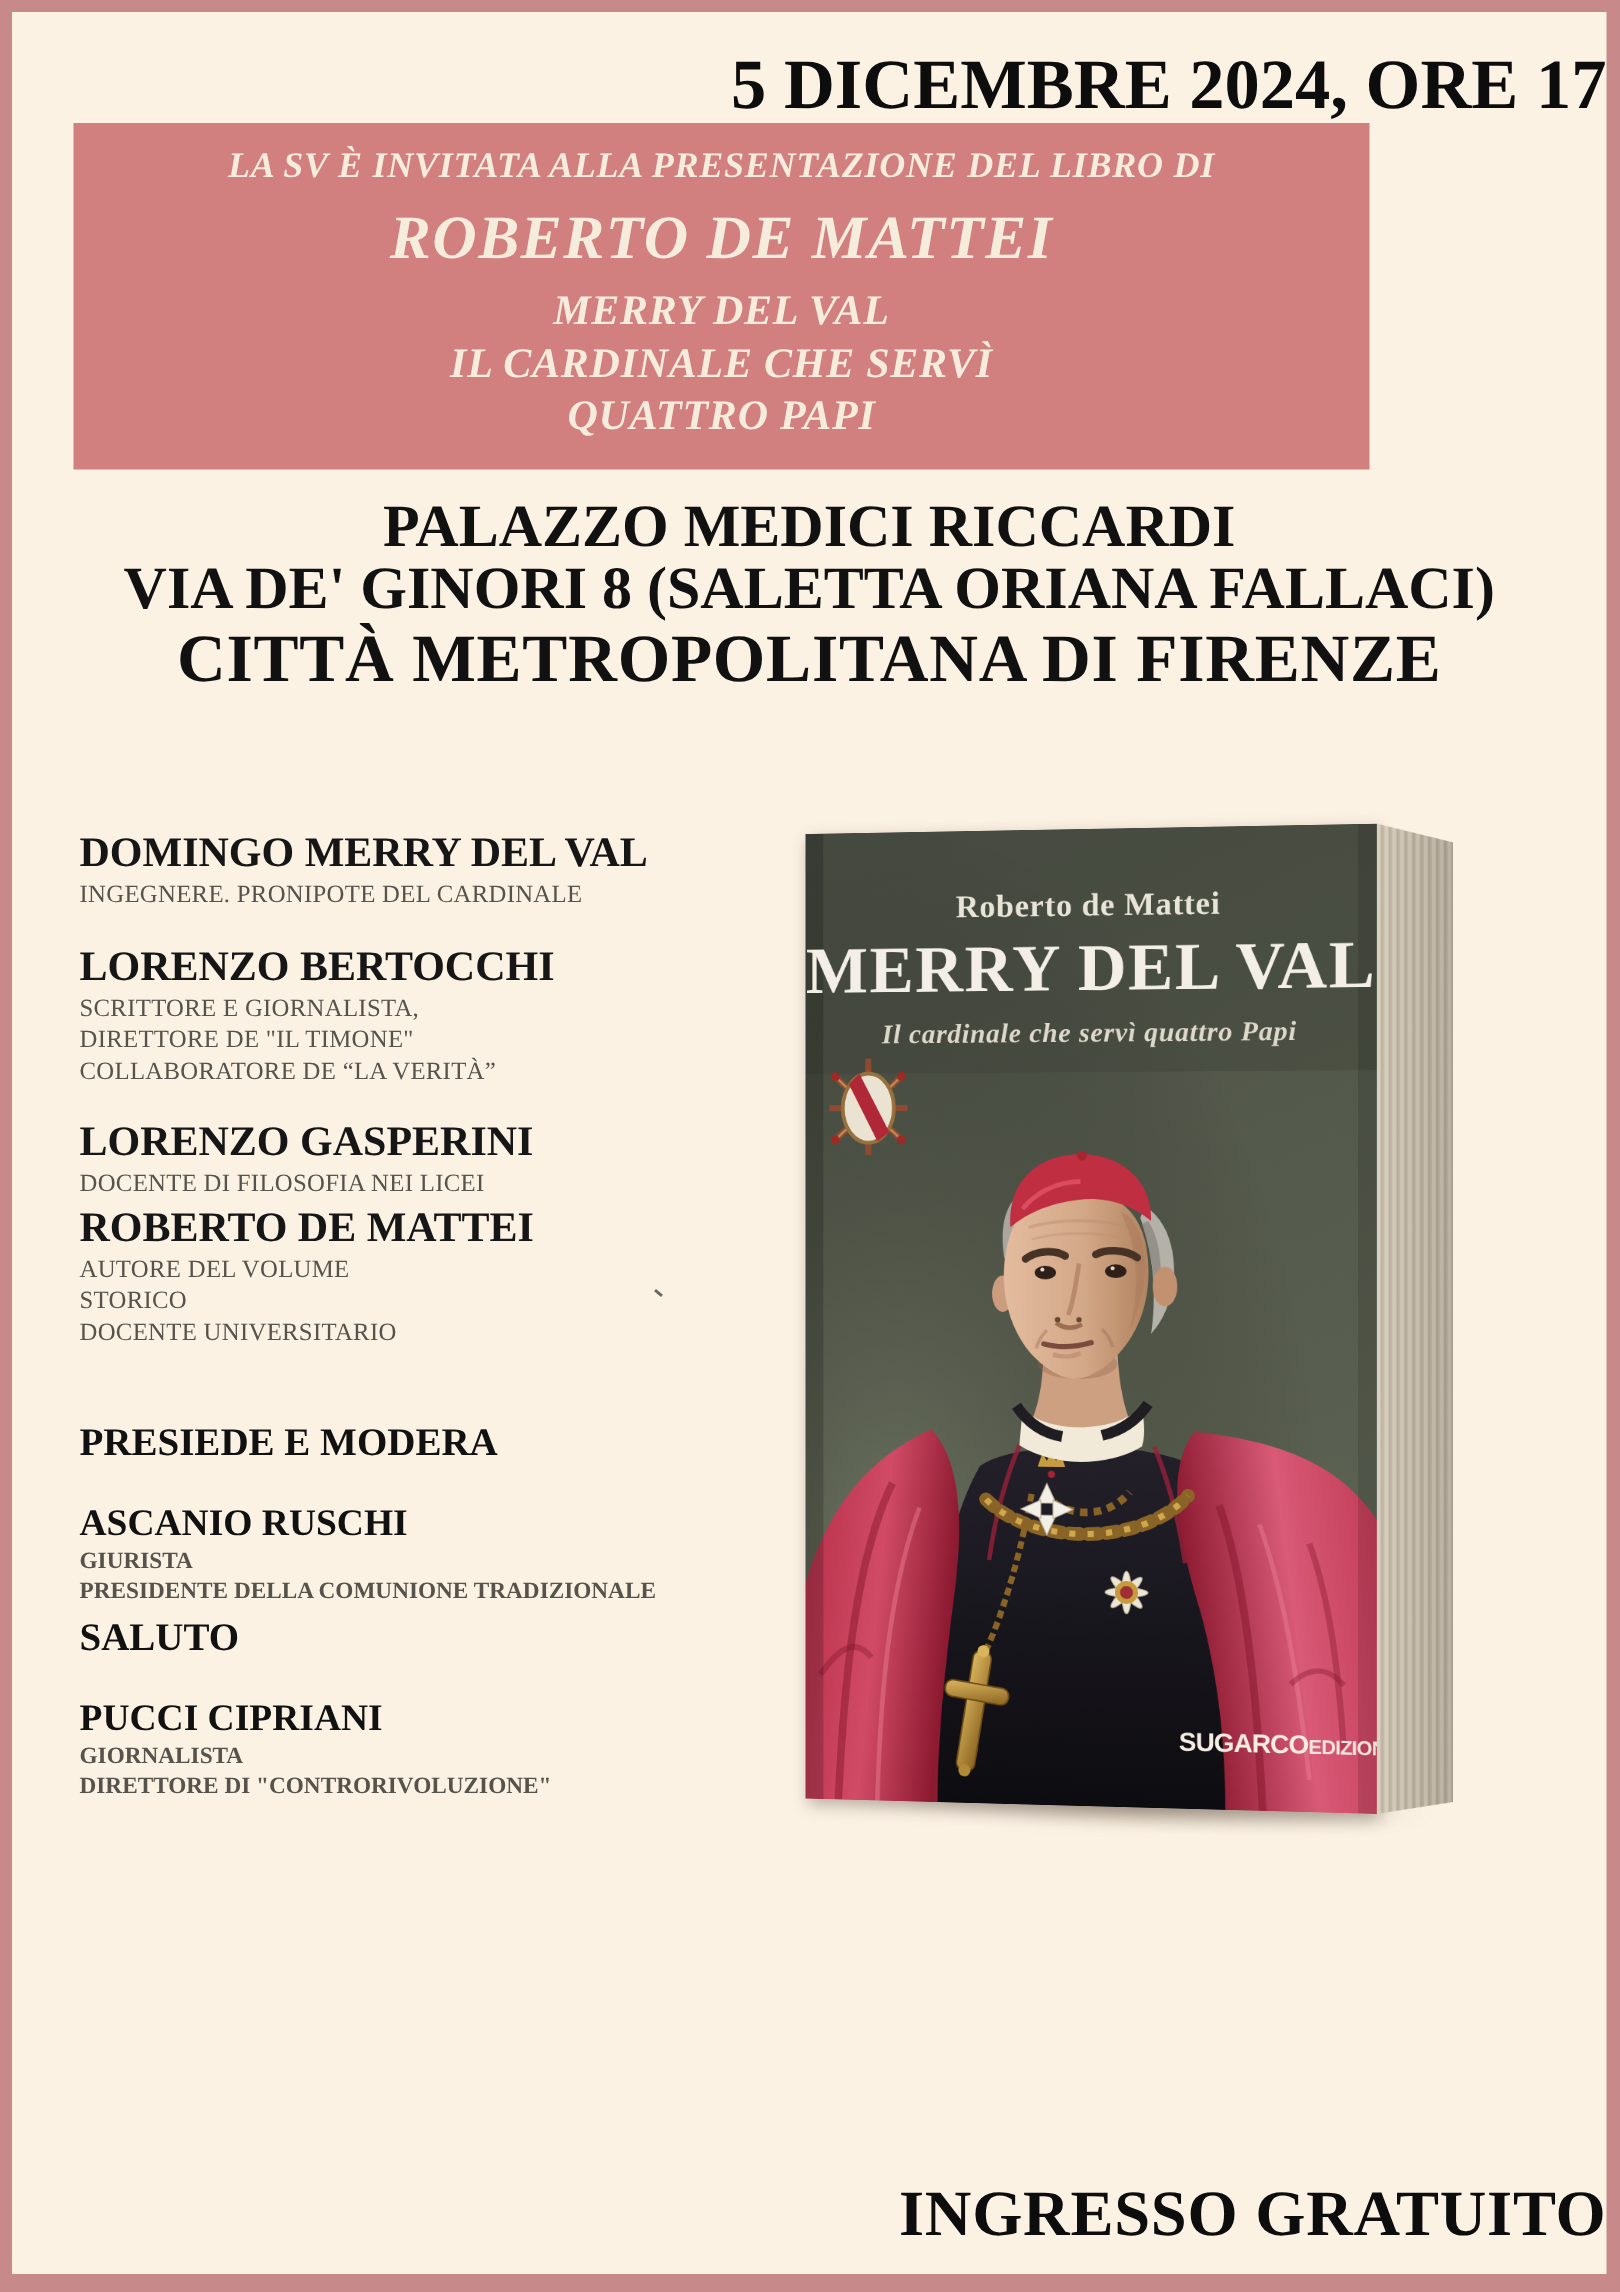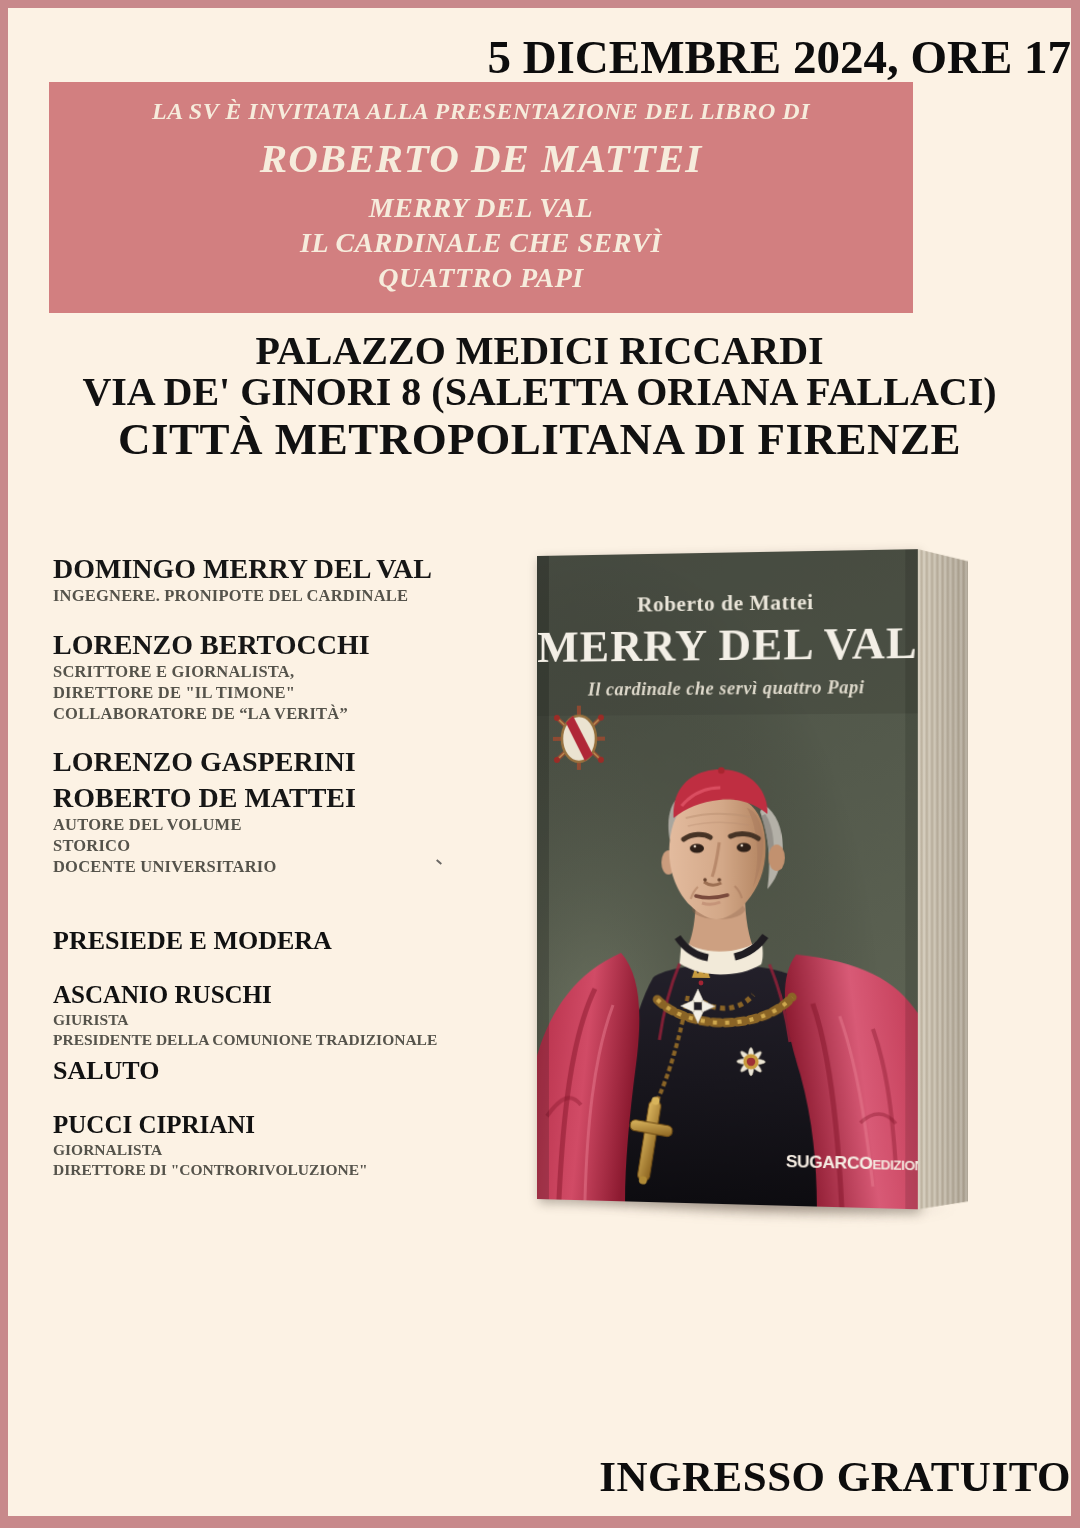--- a/index.html
+++ b/index.html
@@ -32,21 +32,21 @@
   .venue{
     position:absolute;left:0;top:322px;width:100%;text-align:center;
   }
   .venue .v1{font-size:40px;font-weight:bold;line-height:41px;}
   .venue .v3{font-size:45px;font-weight:bold;line-height:54px;letter-spacing:.5px;}
   .left-col{
     position:absolute;left:45px;top:520px;width:480px;
   }
   .section-heading{font-size:30px;font-weight:bold;line-height:34px;color:#141414;}
   .sp-name{font-size:28px;font-weight:bold;line-height:33px;color:#161616;}
-  .sp-role{font-size:16.5px;font-weight:bold;line-height:21px;color:#55534b;letter-spacing:.2px;}
+  .sp-role{font-size:16.5px;font-weight:normal;line-height:21px;color:#55534b;letter-spacing:.2px;}
   .speaker{margin-top:22px;}
   .speaker.first{margin-top:24px;}
   .speaker.s3{margin-top:21px;}
   .speaker.s4{margin-top:3px;}
   .chair-block{margin-top:46px;}
   .chair-heading{font-size:26px;font-weight:bold;line-height:36px;}
   .chair-name{font-size:25px;font-weight:bold;line-height:30px;margin-top:21px;}
   .chair-role{font-size:15.5px;font-weight:bold;line-height:19.5px;color:#55534b;}
   .saluto-block{margin-top:4px;}
   .footer{
@@ -132,20 +132,21 @@
 
     <div class="speaker">
       <div class="sp-name">LORENZO BERTOCCHI</div>
       <div class="sp-role">SCRITTORE E GIORNALISTA,</div>
       <div class="sp-role">DIRETTORE DE "IL TIMONE"</div>
       <div class="sp-role">COLLABORATORE DE “LA VERITÀ”</div>
     </div>
 
     <div class="speaker s3">
       <div class="sp-name">LORENZO GASPERINI</div>
+      <div class="sp-role">DOCENTE DI FILOSOFIA NEI LICEI</div>
     </div>
 
     <div class="speaker s4">
       <div class="sp-name">ROBERTO DE MATTEI</div>
       <div class="sp-role">AUTORE DEL VOLUME</div>
       <div class="sp-role">STORICO</div>
       <div class="sp-role">DOCENTE UNIVERSITARIO</div>
     </div>
 
     <div class="chair-block">

